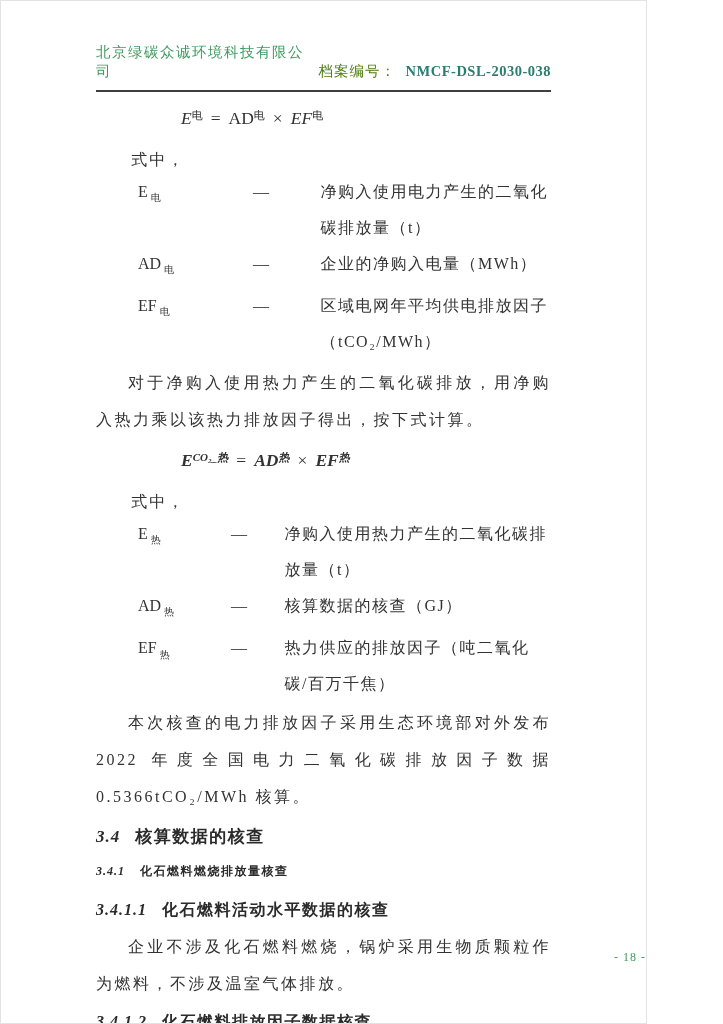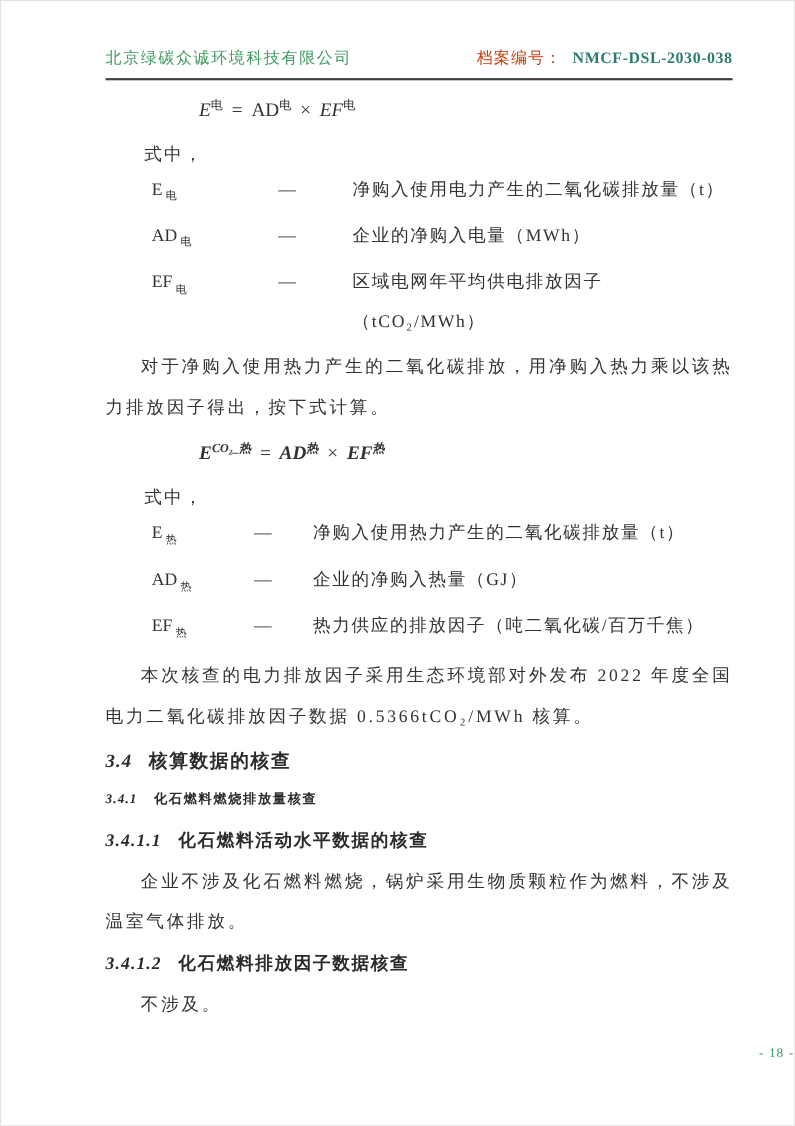--- a/index.html
+++ b/index.html
@@ -1,42 +1,42 @@
 <!DOCTYPE html>
 <html><head>
 <meta charset="utf-8">
 <style>
   html, body { margin: 0; padding: 0; background: #ffffff; }
   .page {
     position: relative;
-    width: 723px;
+    width: 647px;
     height: 1024px;
     box-sizing: border-box;
     background: #ffffff;
     border: 1px solid #e3e3e3;
-    padding: 42px 56px 0 95px;
+    padding: 42px 95px 0 95px;
     font-family: "Liberation Serif", "DejaVu Serif", serif;
     color: #333333;
     overflow: hidden;
   }
   
   .doc-header {
     display: flex;
     justify-content: space-between;
     align-items: flex-end;
     padding-bottom: 9px;
     border-bottom: 2px solid #404040;
   }
   .company-name {
     color: #3e9b5f;
     font-size: 14.5px;
     letter-spacing: 1.5px;
   }
   .file-no-group { font-size: 14.5px; white-space: nowrap; }
-  .file-no-label { color: #c2410c; letter-spacing: 1px; }
+  .file-no-label { color: #4d7c0f; letter-spacing: 1px; }
   .file-no-value { color: #2b7d72; font-weight: bold; letter-spacing: 0.5px; margin-left: 6px; }
 
   
   .body-para {
     font-size: 16px;
     line-height: 37px;
     letter-spacing: 2.5px;
     text-align: justify;
     margin: 0;
   }
@@ -176,21 +176,21 @@
 
   <div class="defs-heat">
     <div class="def-row">
       <span class="def-term"><span>E</span><sub>热</sub></span>
       <span class="def-dash">—</span>
       <span class="def-desc">净购入使用热力产生的二氧化碳排放量（t）</span>
     </div>
     <div class="def-row">
       <span class="def-term"><span>AD</span><sub>热</sub></span>
       <span class="def-dash">—</span>
-      <span class="def-desc">企业的净购入热量（GJ）</span>
+      <span class="def-desc">核算数据的核查（GJ）</span>
     </div>
     <div class="def-row">
       <span class="def-term"><span>EF</span><sub>热</sub></span>
       <span class="def-dash">—</span>
       <span class="def-desc">热力供应的排放因子（吨二氧化碳/百万千焦）</span>
     </div>
   </div>
 
   <p class="body-para indent mt-factor">本次核查的电力排放因子采用生态环境部对外发布 2022 年度全国电力二氧化碳排放因子数据 0.5366tCO₂/MWh 核算。</p>
 

